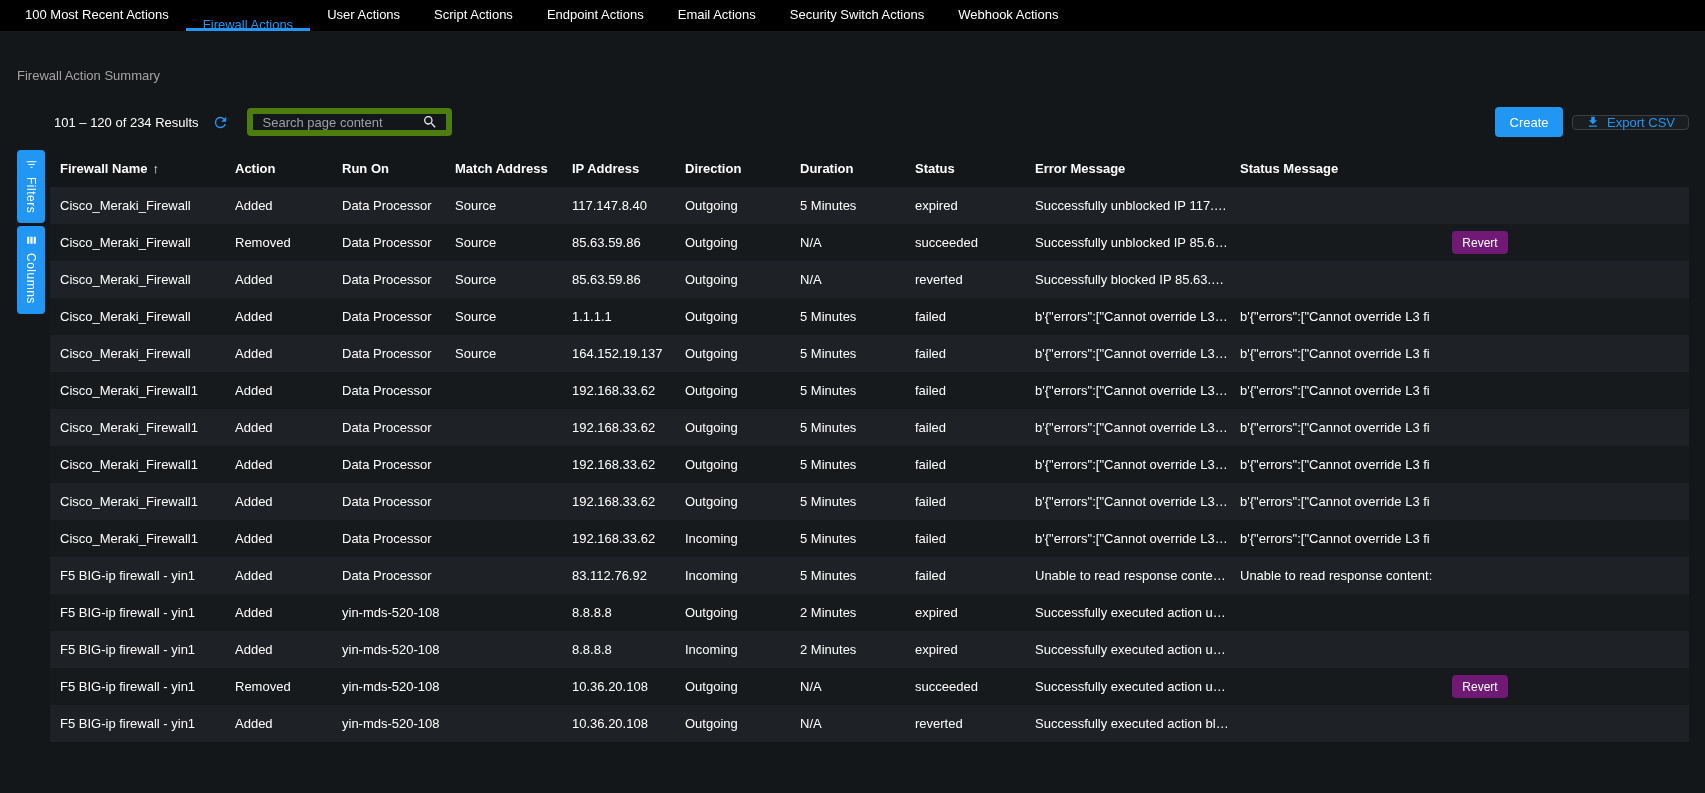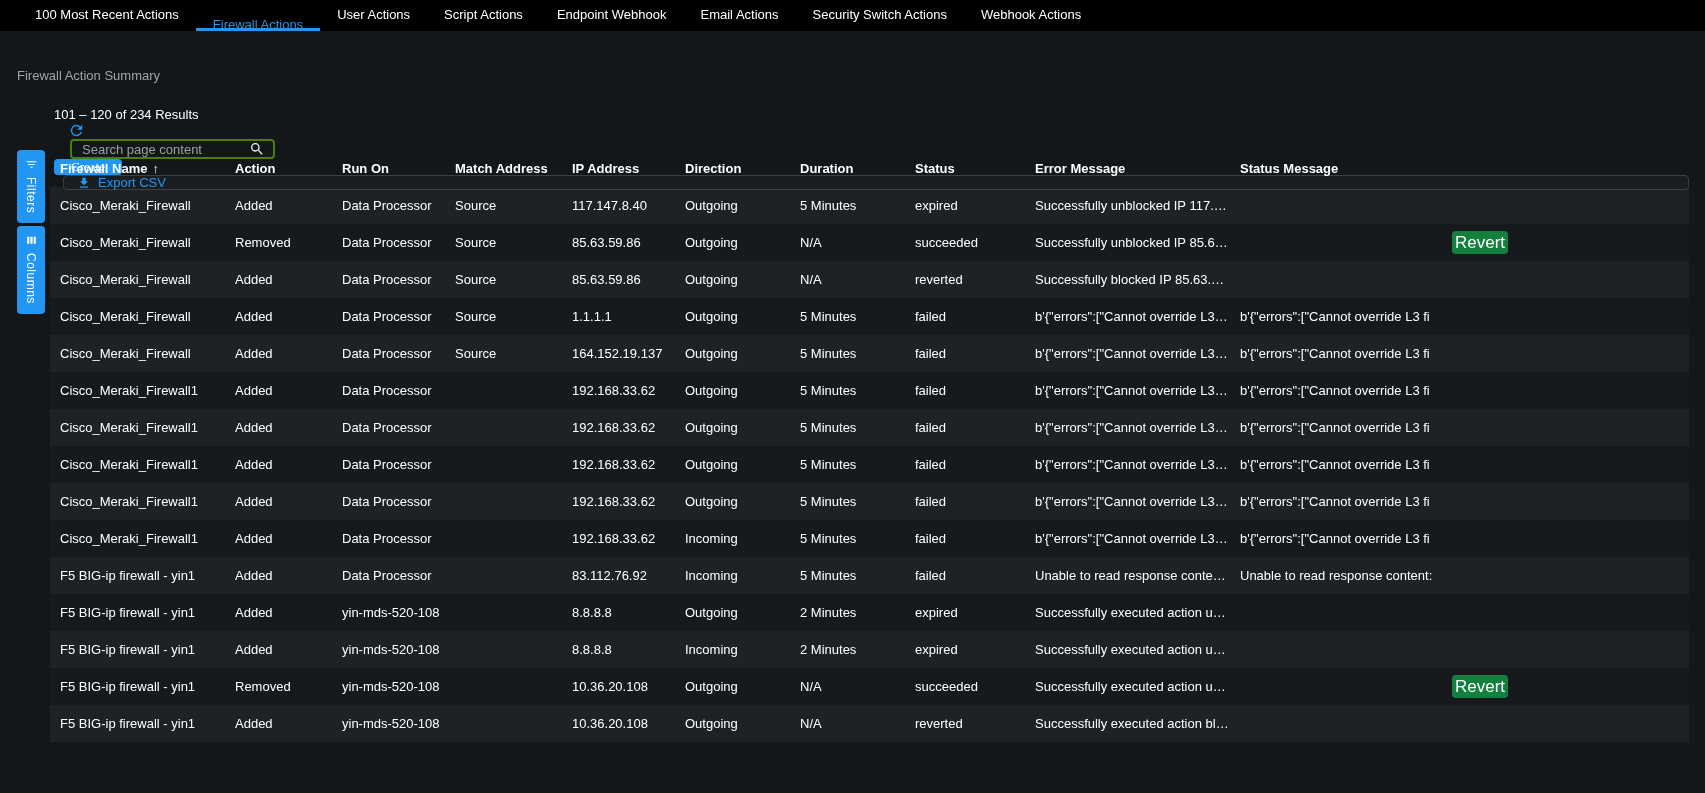--- a/index.html
+++ b/index.html
@@ -7,57 +7,56 @@
   body {
     background:#14171a;
     font-family:"Liberation Sans", sans-serif;
     color:#ffffff;
     overflow:hidden;
     position:relative;
   }
   
   .topbar {
     height:31px; background:#000000;
-    display:flex; align-items:stretch; padding-left:18px;
+    display:flex; align-items:stretch; padding-left:8px;
   }
   .tab {
     padding:0 17px; display:flex; align-items:center;
     font-size:13px; color:#ffffff; cursor:pointer;
     border-bottom:3px solid transparent; white-space:nowrap;
   }
   .tab.active { color:#2196f3; border-bottom-color:#2196f3;margin-top:20px; }
   
   .page-title { margin:37px 0 0 17px; font-size:13px; color:#a3a3a3; }
   .toolbar {
     margin-top:24px; height:30px;
-    display:flex; 
+    display:flex; align-items:center;
     padding:0 16px 0 54px;
-    flex-direction:column;
   }
   .results { font-size:13px; white-space:nowrap; }
   .refresh-btn {
     margin-left:12px; width:20px; height:20px; border:none; background:transparent;
     display:flex; align-items:center; justify-content:center; cursor:pointer;
   }
   .searchbox {
     margin-left:16px; width:205px; height:28px;
-    border:2px solid #4d7c0f; border-radius:4px;
+    border:6px solid #4d7c0f; border-radius:4px;
     display:flex; align-items:center;
     background:transparent; padding:0 8px 0 10px;
   }
   .searchbox input {
     flex:1; min-width:0; background:transparent; border:none; outline:none;
     color:#ffffff; font-size:13px; font-family:inherit;
   }
   .searchbox input::placeholder { color:#9aa0a6; }
   .search-icon-btn { background:none; border:none; display:flex; align-items:center; cursor:pointer; }
   .spacer { flex:1; }
   .btn-create {
     width:68px; height:30px; background:#2196f3; color:#ffffff;
-    border:none; border-radius:4px; font-size:13px; font-family:Liberation Serif, serif; cursor:pointer;
+    border:none; border-radius:4px; font-size:13px; font-family:Liberation Sans, sans-serif; cursor:pointer;
   }
   .btn-export {
     margin-left:9px; height:15px; padding:0 13px;
     background:#1b1e21; color:#2196f3;
     border:1px solid #3c4043; border-radius:4px;
     font-size:13px; font-family:inherit; cursor:pointer;
     display:flex; align-items:center; gap:7px;
   }
   
   .side-tab {
@@ -82,33 +81,33 @@
   }
   .sort-arrow { margin-left:5px; font-size:13px; }
   .td {
     font-size:13px; height:37px;
     display:flex; align-items:center; padding-left:10px;
     white-space:nowrap; overflow:hidden;
   }
   .trow:nth-child(odd) { background:#1e2226; }
   .trow:nth-child(even) { background:#171a1d; }
   .btn-revert {
-    min-width:56px; height:23px; background:#15803d; color:#ffffff;
-    border:none; border-radius:4px; font-size:17px; font-family:inherit; cursor:pointer;
+    min-width:56px; height:23px; background:#701a75; color:#ffffff;
+    border:none; border-radius:4px; font-size:12px; font-family:inherit; cursor:pointer;
   }
 </style>
 </head>
 <body>
 
 <div class="topbar">
   <div class="tab">100 Most Recent Actions</div>
   <div class="tab active">Firewall Actions</div>
   <div class="tab">User Actions</div>
   <div class="tab">Script Actions</div>
-  <div class="tab">Endpoint Webhook</div>
+  <div class="tab">Endpoint Actions</div>
   <div class="tab">Email Actions</div>
   <div class="tab">Security Switch Actions</div>
   <div class="tab">Webhook Actions</div>
 </div>
 
 <div class="page-title">Firewall Action Summary</div>
 
 <div class="toolbar">
   <span class="results">101 – 120 of 234 Results</span>
   <button class="refresh-btn">

